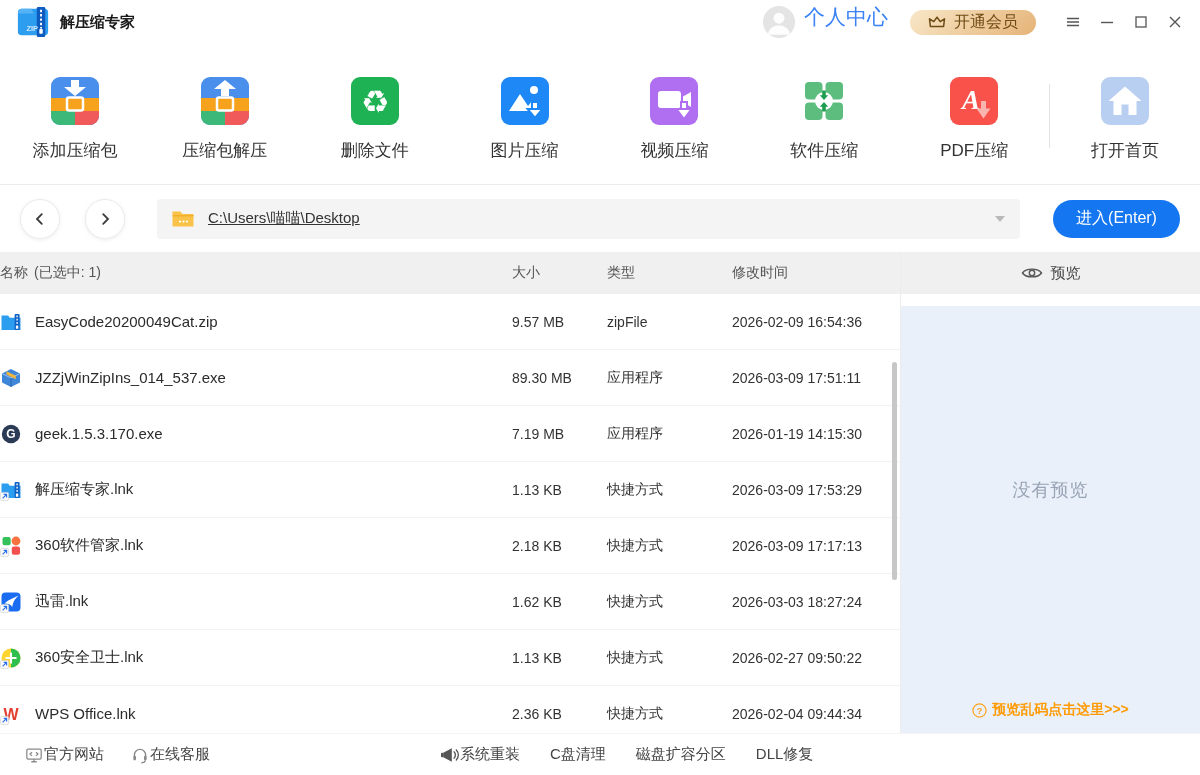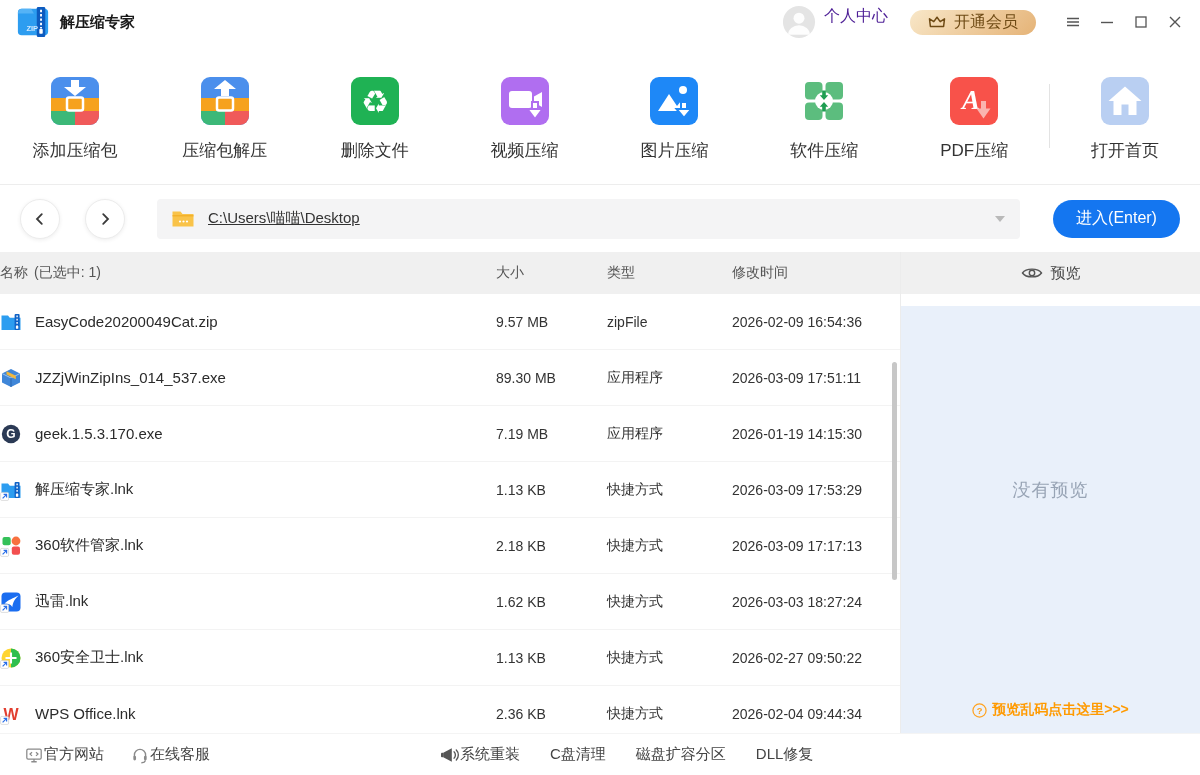--- a/index.html
+++ b/index.html
@@ -9,21 +9,21 @@
   .window{width:1200px;height:775px;display:flex;flex-direction:column;box-sizing:border-box;background:#fff;}
 
   
   .titlebar{flex:0 0 44px;display:flex;align-items:center;padding:0 16px;}
   .app-logo{width:34px;height:34px;margin-right:10px;}
   .app-logo svg{width:34px;height:34px;display:block;}
   .app-title{font-size:15px;font-weight:bold;color:#1a1a1a;}
   .tb-right{margin-left:auto;display:flex;align-items:center;}
   .avatar{width:34px;height:34px;cursor:pointer;}
   .avatar svg{width:34px;height:34px;display:block;}
-  .user-center{font-size:16px;color:#4c1d95;margin:0 22px 11px 8px;cursor:pointer;}
+  .user-center{font-size:21px;color:#3b82f6;margin:0 22px 11px 8px;cursor:pointer;}
   .member-btn{display:flex;align-items:center;gap:8px;height:25px;padding:0 18px;border-radius:17px;
               background:linear-gradient(135deg,#f8e7c8,#e5b377);color:#6e4a14;font-size:16px;cursor:pointer;}
   .member-btn .icon svg{width:18px;height:14px;display:block;}
   .win-controls{display:flex;align-items:center;gap:16px;margin-left:28px;}
   .win-btn{width:18px;height:18px;display:flex;align-items:center;justify-content:center;cursor:pointer;}
   .win-btn svg{width:16px;height:16px;display:block;}
 
   
   .toolbar{flex:0 0 141px;display:flex;border-bottom:1px solid #ededed;box-sizing:border-box;}
   .tool-item{width:150px;display:flex;flex-direction:column;align-items:center;padding-top:33px;cursor:pointer;box-sizing:border-box;}
@@ -50,21 +50,21 @@
   .main{flex:1;display:flex;min-height:0;}
   .main-left{width:900px;position:relative;overflow:hidden;}
   .lheader{height:42px;background:#f0f0f0;display:flex;align-items:center;font-size:14px;color:#555;}
   .lheader .hsel{margin-left:6px;}
   .frow{height:55px;display:flex;align-items:center;border-bottom:1px solid #f3f3f3;font-size:14px;color:#333;cursor:pointer;}
   .c-name{flex:1;display:flex;align-items:center;min-width:0;}
   .file-icon{width:22px;height:22px;margin-right:13px;flex:0 0 22px;}
   .file-icon svg{width:22px;height:22px;display:block;}
   .fname{font-size:15px;color:#2b2b2b;white-space:nowrap;}
   .c-size{width:95px;flex:0 0 95px;}
-  .c-type{width:125px;flex:0 0 125px;margin-left:16px;}
+  .c-type{width:125px;flex:0 0 125px;}
   .c-mod{width:168px;flex:0 0 168px;}
   .scroll-thumb{position:absolute;right:3px;top:110px;width:5px;height:218px;background:#c7c7c7;border-radius:3px;cursor:pointer;}
 
   .main-right{width:300px;border-left:1px solid #ececec;box-sizing:border-box;display:flex;flex-direction:column;gap:12px;}
   .pheader{height:42px;background:#f0f0f0;display:flex;align-items:center;justify-content:center;gap:8px;font-size:15px;color:#444;flex:0 0 42px;}
   .pheader .icon svg{width:22px;height:14px;display:block;}
   .pbody{flex:1;background:#e9f0fa;position:relative;display:flex;align-items:center;justify-content:center;}
   .pempty{color:#98a4b5;font-size:18px;letter-spacing:1px;margin-top:-60px;}
   .plink{position:absolute;bottom:14px;left:0;right:0;display:flex;align-items:center;justify-content:center;gap:5px;
          color:#ff9a00;font-size:14px;font-weight:bold;cursor:pointer;}
@@ -182,44 +182,44 @@
           <svg viewBox="0 0 48 48">
             <rect width="48" height="48" rx="9" fill="#1fb254"></rect>
             <text x="24" y="36" text-anchor="middle" font-size="32" fill="#fff" font-family="DejaVu Sans,sans-serif">♻</text>
           </svg>
         </span>
         <div class="tool-label">删除文件</div>
       </div>
       <div class="tool-item">
         <span class="tool-icon">
           <svg viewBox="0 0 48 48">
+            <rect width="48" height="48" rx="9" fill="#1e88f7"></rect>
+            <circle cx="33" cy="13" r="4" fill="#fff"></circle>
+            <path d="M8 34 L19 17 L27 29 L31 24 L38 34 Z" fill="#fff"></path>
+            <g stroke="#1e88f7" stroke-width="2">
+              <rect x="31" y="25" width="6" height="8" fill="#fff"></rect>
+              <path d="M26.5 32 h15 l-7.5 9 Z" fill="#fff"></path>
+            </g>
+          </svg>
+        </span>
+        <div class="tool-label">图片压缩</div>
+      </div>
+      <div class="tool-item">
+        <span class="tool-icon">
+          <svg viewBox="0 0 48 48">
             <rect width="48" height="48" rx="9" fill="#b06ef0"></rect>
             <rect x="8" y="14" width="23" height="17" rx="3" fill="#fff"></rect>
             <path d="M33 19.5 l8-4.5 v15 l-8-4.5 Z" fill="#fff"></path>
             <g stroke="#b06ef0" stroke-width="2">
               <rect x="31" y="25" width="6" height="8" fill="#fff"></rect>
               <path d="M26.5 32 h15 l-7.5 10 Z" fill="#fff"></path>
             </g>
           </svg>
         </span>
         <div class="tool-label">视频压缩</div>
-      </div>
-      <div class="tool-item">
-        <span class="tool-icon">
-          <svg viewBox="0 0 48 48">
-            <rect width="48" height="48" rx="9" fill="#1e88f7"></rect>
-            <circle cx="33" cy="13" r="4" fill="#fff"></circle>
-            <path d="M8 34 L19 17 L27 29 L31 24 L38 34 Z" fill="#fff"></path>
-            <g stroke="#1e88f7" stroke-width="2">
-              <rect x="31" y="25" width="6" height="8" fill="#fff"></rect>
-              <path d="M26.5 32 h15 l-7.5 9 Z" fill="#fff"></path>
-            </g>
-          </svg>
-        </span>
-        <div class="tool-label">图片压缩</div>
       </div>
       <div class="tool-item">
         <span class="tool-icon">
           <svg viewBox="0 0 48 48">
             <g fill="#5cbd7e">
               <rect x="5" y="5" width="17.5" height="17.5" rx="4"></rect>
               <rect x="25.5" y="5" width="17.5" height="17.5" rx="4"></rect>
               <rect x="5" y="25.5" width="17.5" height="17.5" rx="4"></rect>
               <rect x="25.5" y="25.5" width="17.5" height="17.5" rx="4"></rect>
             </g>

